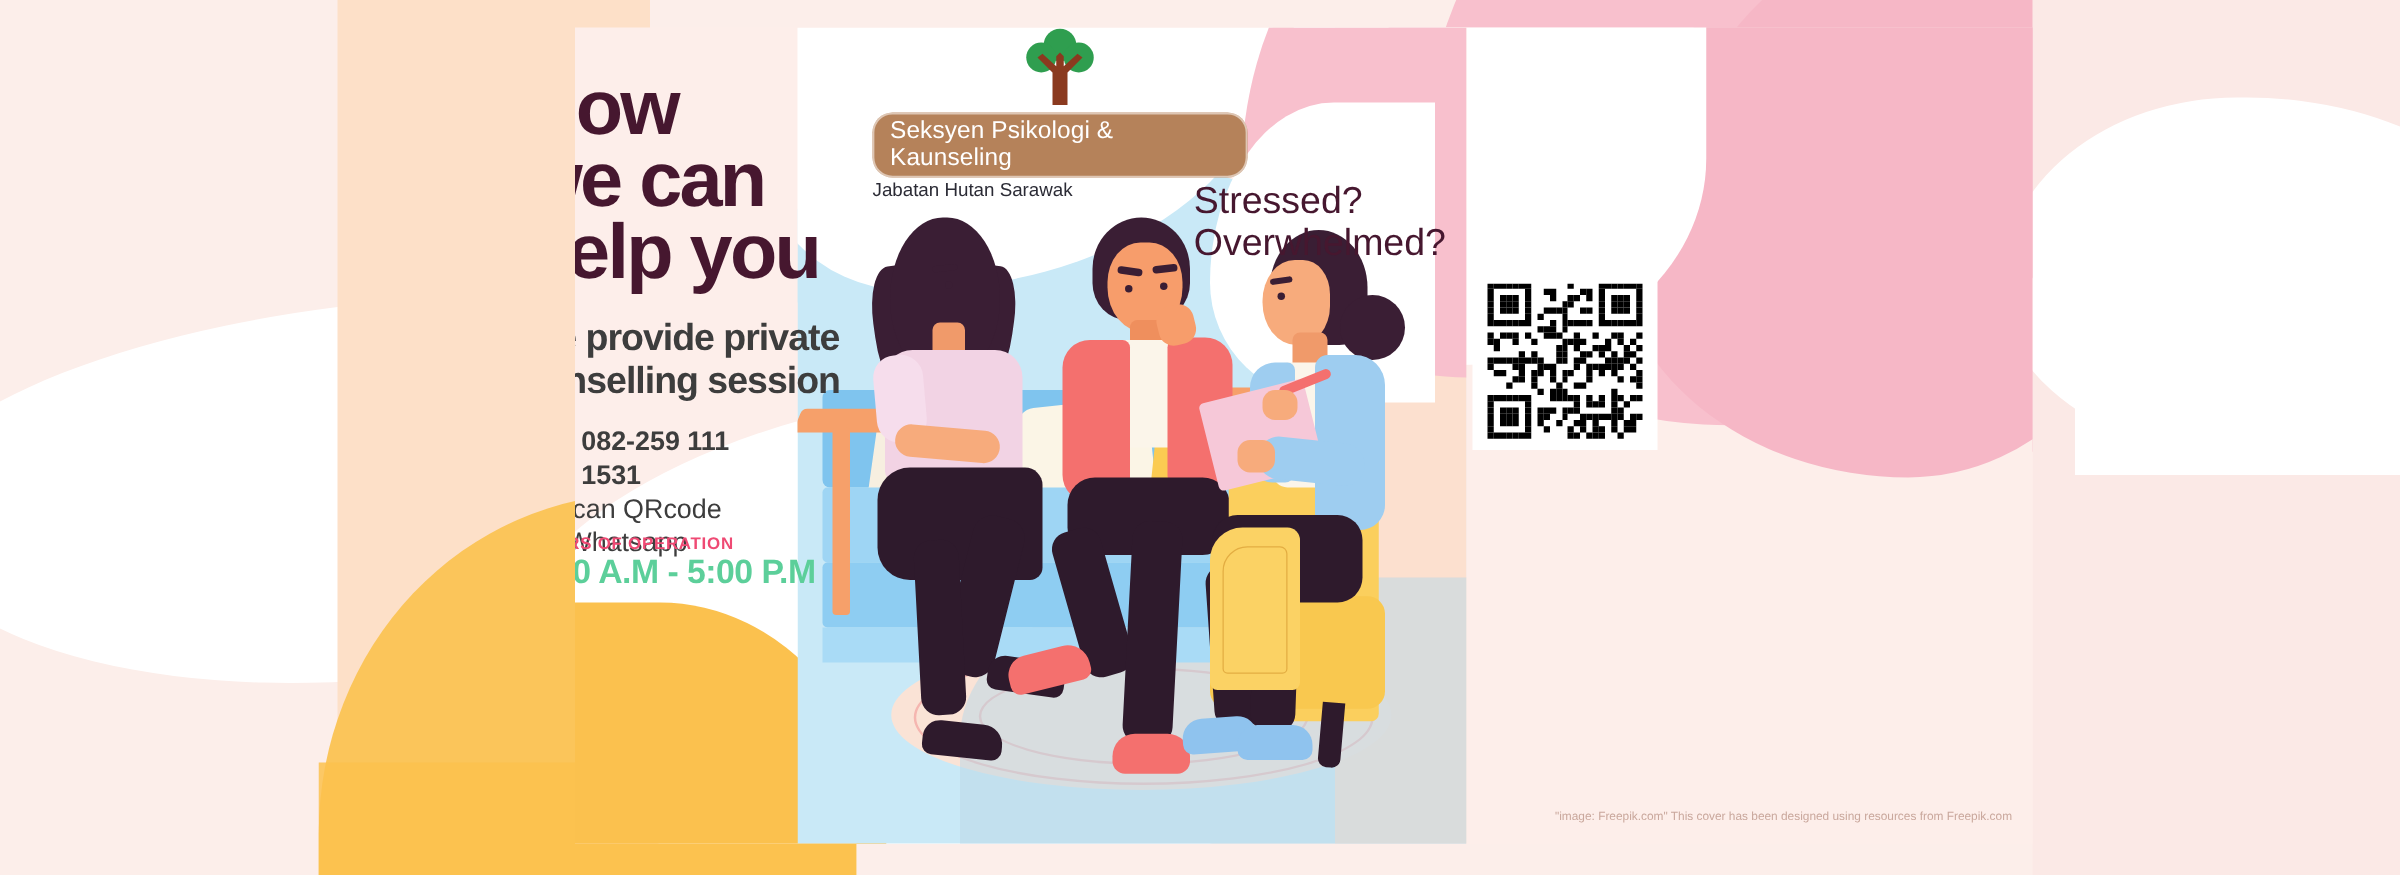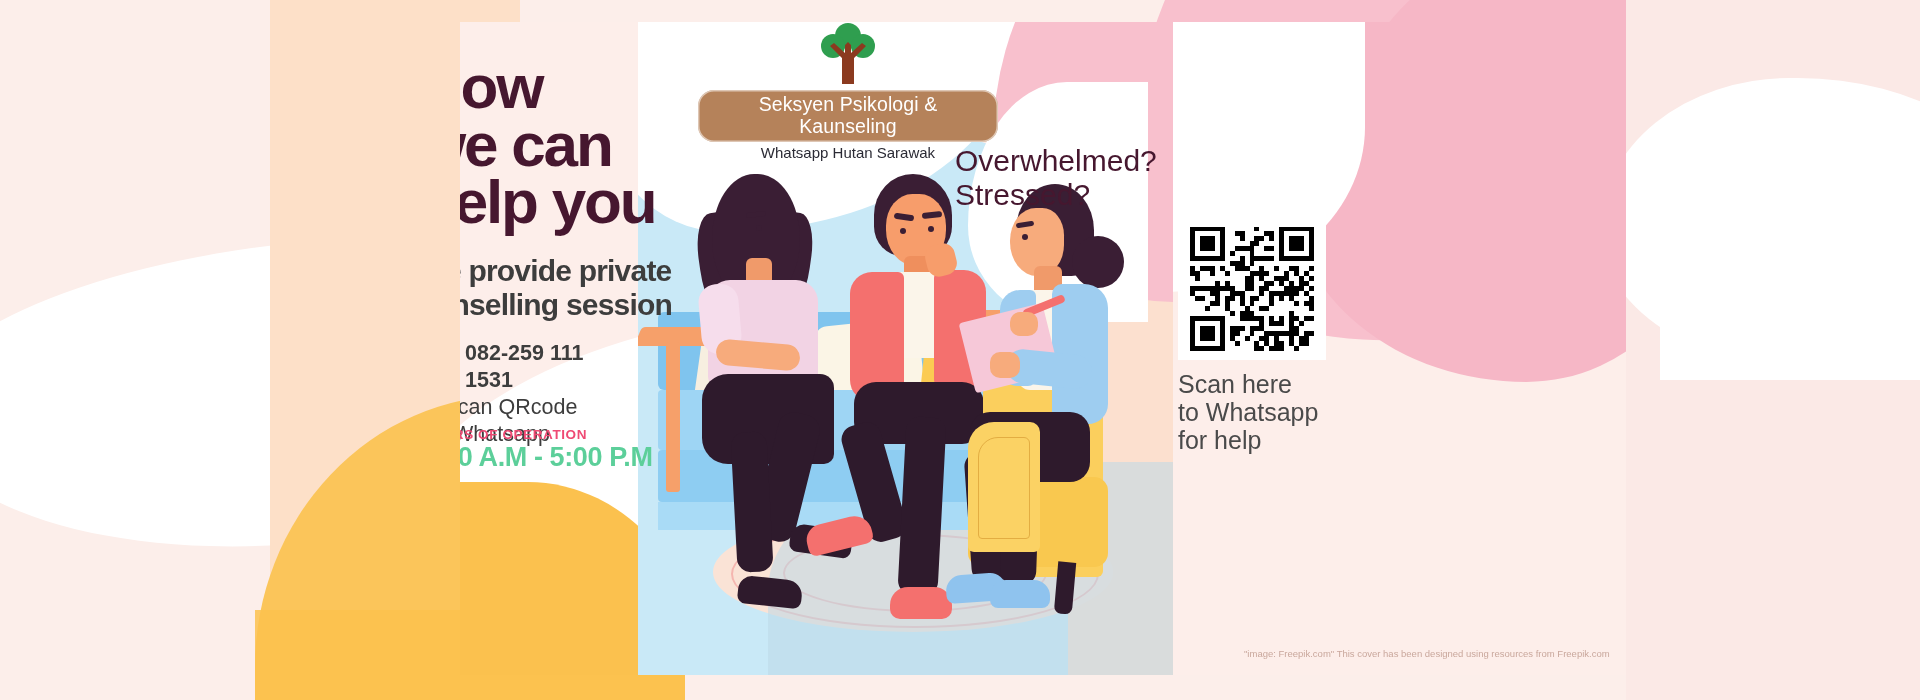--- a/index.html
+++ b/index.html
@@ -159,21 +159,21 @@
   .pC-pen{position:absolute;left:384px;top:280px;width:44px;height:8px;background:#f4706e;border-radius:4px;transform:rotate(-22deg);}
   .pC-hand1{position:absolute;left:372px;top:290px;width:28px;height:24px;background:#f7ab7c;border-radius:10px;}
   .pC-hand2{position:absolute;left:352px;top:330px;width:30px;height:26px;background:#f7ab7c;border-radius:10px;}
   .pC-pants{position:absolute;left:332px;top:390px;width:120px;height:70px;background:#2e1a2c;border-radius:20px;}
   .pC-leg1{position:absolute;left:330px;top:430px;width:38px;height:130px;background:#2e1a2c;border-radius:14px;transform:rotate(-4deg);}
   .pC-leg2{position:absolute;left:364px;top:435px;width:36px;height:128px;background:#2e1a2c;border-radius:14px;transform:rotate(2deg);}
   .pC-shoe1{position:absolute;left:308px;top:552px;width:60px;height:28px;background:#8fc3ee;border-radius:16px 16px 8px 8px;transform:rotate(-4deg);}
   .pC-shoe2{position:absolute;left:352px;top:558px;width:60px;height:28px;background:#8fc3ee;border-radius:16px 16px 8px 8px;}
 
   
-  .logo-wrap{position:absolute;left:238px;top:-4px;width:300px;text-align:center;z-index:40;}
+  .logo-wrap{position:absolute;left:238px;top:-4px;width:300px;text-align:left;z-index:40;}
   .logo-tree{margin:0 auto;display:block;}
   .logo-banner{
     display:inline-block;background:#b5825a;color:#fff;border-radius:16px;
     padding:3px 14px 4px;font-size:19.5px;letter-spacing:.1px;line-height:1.15;
     box-shadow:0 0 0 1.5px rgba(255,255,255,.55) inset;
   }
   .logo-sub{font-size:15px;color:#2b2b35;margin-top:2px;}
 
   .headline{position:absolute;left:-42px;top:36px;width:300px;color:#46172f;
     font-weight:bold;font-size:62px;line-height:0.93;letter-spacing:-2.2px;z-index:30;}
@@ -309,21 +309,21 @@
     </div>
 
     <div class="logo-wrap">
       <svg class="logo-tree" width="72" height="72" viewBox="0 0 72 72">
         <circle cx="36" cy="18" r="13" fill="#2f9e4f"></circle>
         <circle cx="21" cy="28" r="12" fill="#2f9e4f"></circle>
         <circle cx="51" cy="28" r="12" fill="#2f9e4f"></circle>
         <path d="M30 66 L30 40 L18 28 L22 25 L33 35 L33 27 L36 24 L39 27 L39 35 L50 25 L54 28 L42 40 L42 66 Z" fill="#8b3a1f"></path>
       </svg>
       <div class="logo-banner">Seksyen Psikologi &amp; Kaunseling</div>
-      <div class="logo-sub">Whatsapp Hutan Sarawak</div>
+      <div class="logo-sub">Jabatan Hutan Sarawak</div>
     </div>
 
     <div class="headline">
       <div>How</div>
       <div>we can</div>
       <div>help you</div>
     </div>
 
     <div class="subhead">
       <div>We provide private</div>
@@ -334,22 +334,22 @@
       <div><span>Call </span><b>082-259 111</b></div>
       <div><b>ext. 1531</b></div>
       <div>or scan QRcode</div>
       <div>for Whatsapp</div>
     </div>
 
     <div class="hours-label">HOURS OF OPERATION</div>
     <div class="hours-val">9:00 A.M - 5:00 P.M</div>
 
     <div class="question">
+      <div>Stressed?</div>
       <div>Overwhelmed?</div>
-      <div>Stressed?</div>
     </div>
 
     <div class="qr-card">
       <div class="qr-grid" id="qrgrid">
           <i></i>
           <i></i>
           <i></i>
           <i></i>
           <i></i>
           <i></i>
@@ -967,21 +967,16 @@
           <i></i>
           <i></i>
           <i style="background: transparent;"></i>
           <i style="background: transparent;"></i>
           <i></i>
           <i style="background: transparent;"></i>
           <i style="background: transparent;"></i>
           <i style="background: transparent;"></i>
         </div>
     </div>
-    <div class="scan-text">
-      <div>Scan here</div>
-      <div>to Whatsapp</div>
-      <div>for help</div>
-    </div>
   </div>
 
   <div class="credit">"image: Freepik.com" This cover has been designed using resources from Freepik.com</div>
 </div>
 
 </body></html>

